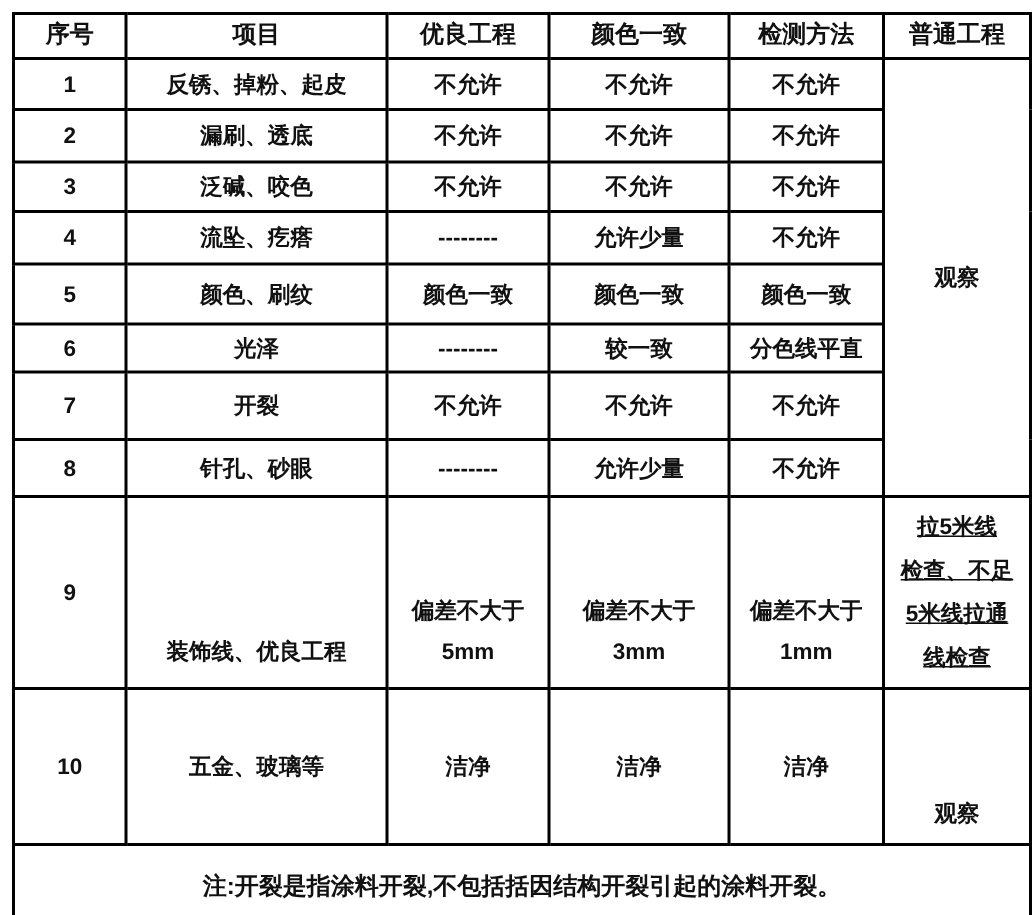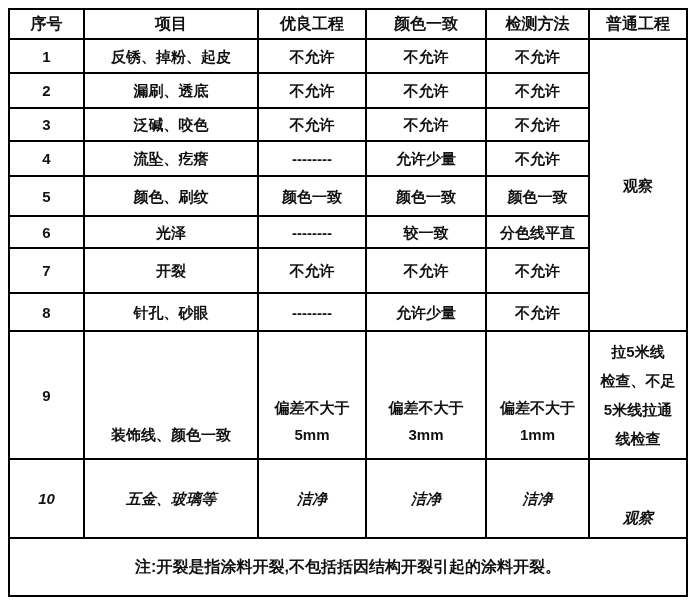--- a/index.html
+++ b/index.html
@@ -34,25 +34,25 @@
   tr.hr  { height: 30px; }
   tr.r1  { height: 34px; }
   tr.r2  { height: 35px; }
   tr.r3  { height: 33px; }
   tr.r4  { height: 35px; }
   tr.r5  { height: 40px; }
   tr.r6  { height: 32px; }
   tr.r7  { height: 45px; }
   tr.r8  { height: 38px; }
   tr.r9  { height: 128px; }
-  tr.r10 { height: 79px; font-style: italic; }
+  tr.r10 { height: 104px; }
   tr.note-row { height: 58px; }
   td.vb  { vertical-align: bottom; padding-bottom: 10px; }
   td.vb10 { vertical-align: bottom; padding-bottom: 6px; }
-  td.method-9 { line-height: 1.95; }
+  td.method-9 { line-height: 1.95; text-decoration: underline; }
   td.note-cell { font-size: 16px; }
 </style>
 </head>
 <body>
 
 <table class="spec">
   <colgroup>
     <col style="width:75px">
     <col style="width:174px">
     <col style="width:108px">
@@ -131,21 +131,21 @@
   <tr class="r8">
     <td>8</td>
     <td>针孔、砂眼</td>
     <td>--------</td>
     <td>允许少量</td>
     <td>不允许</td>
   </tr>
 
   <tr class="r9">
     <td>9</td>
-    <td class="vb">装饰线、颜色一致</td>
+    <td class="vb">装饰线、优良工程</td>
     <td class="vb">偏差不大于
 5mm</td>
     <td class="vb">偏差不大于
 3mm</td>
     <td class="vb">偏差不大于
 1mm</td>
     <td class="method-9">拉5米线
 检查、不足
 5米线拉通
 线检查</td>

